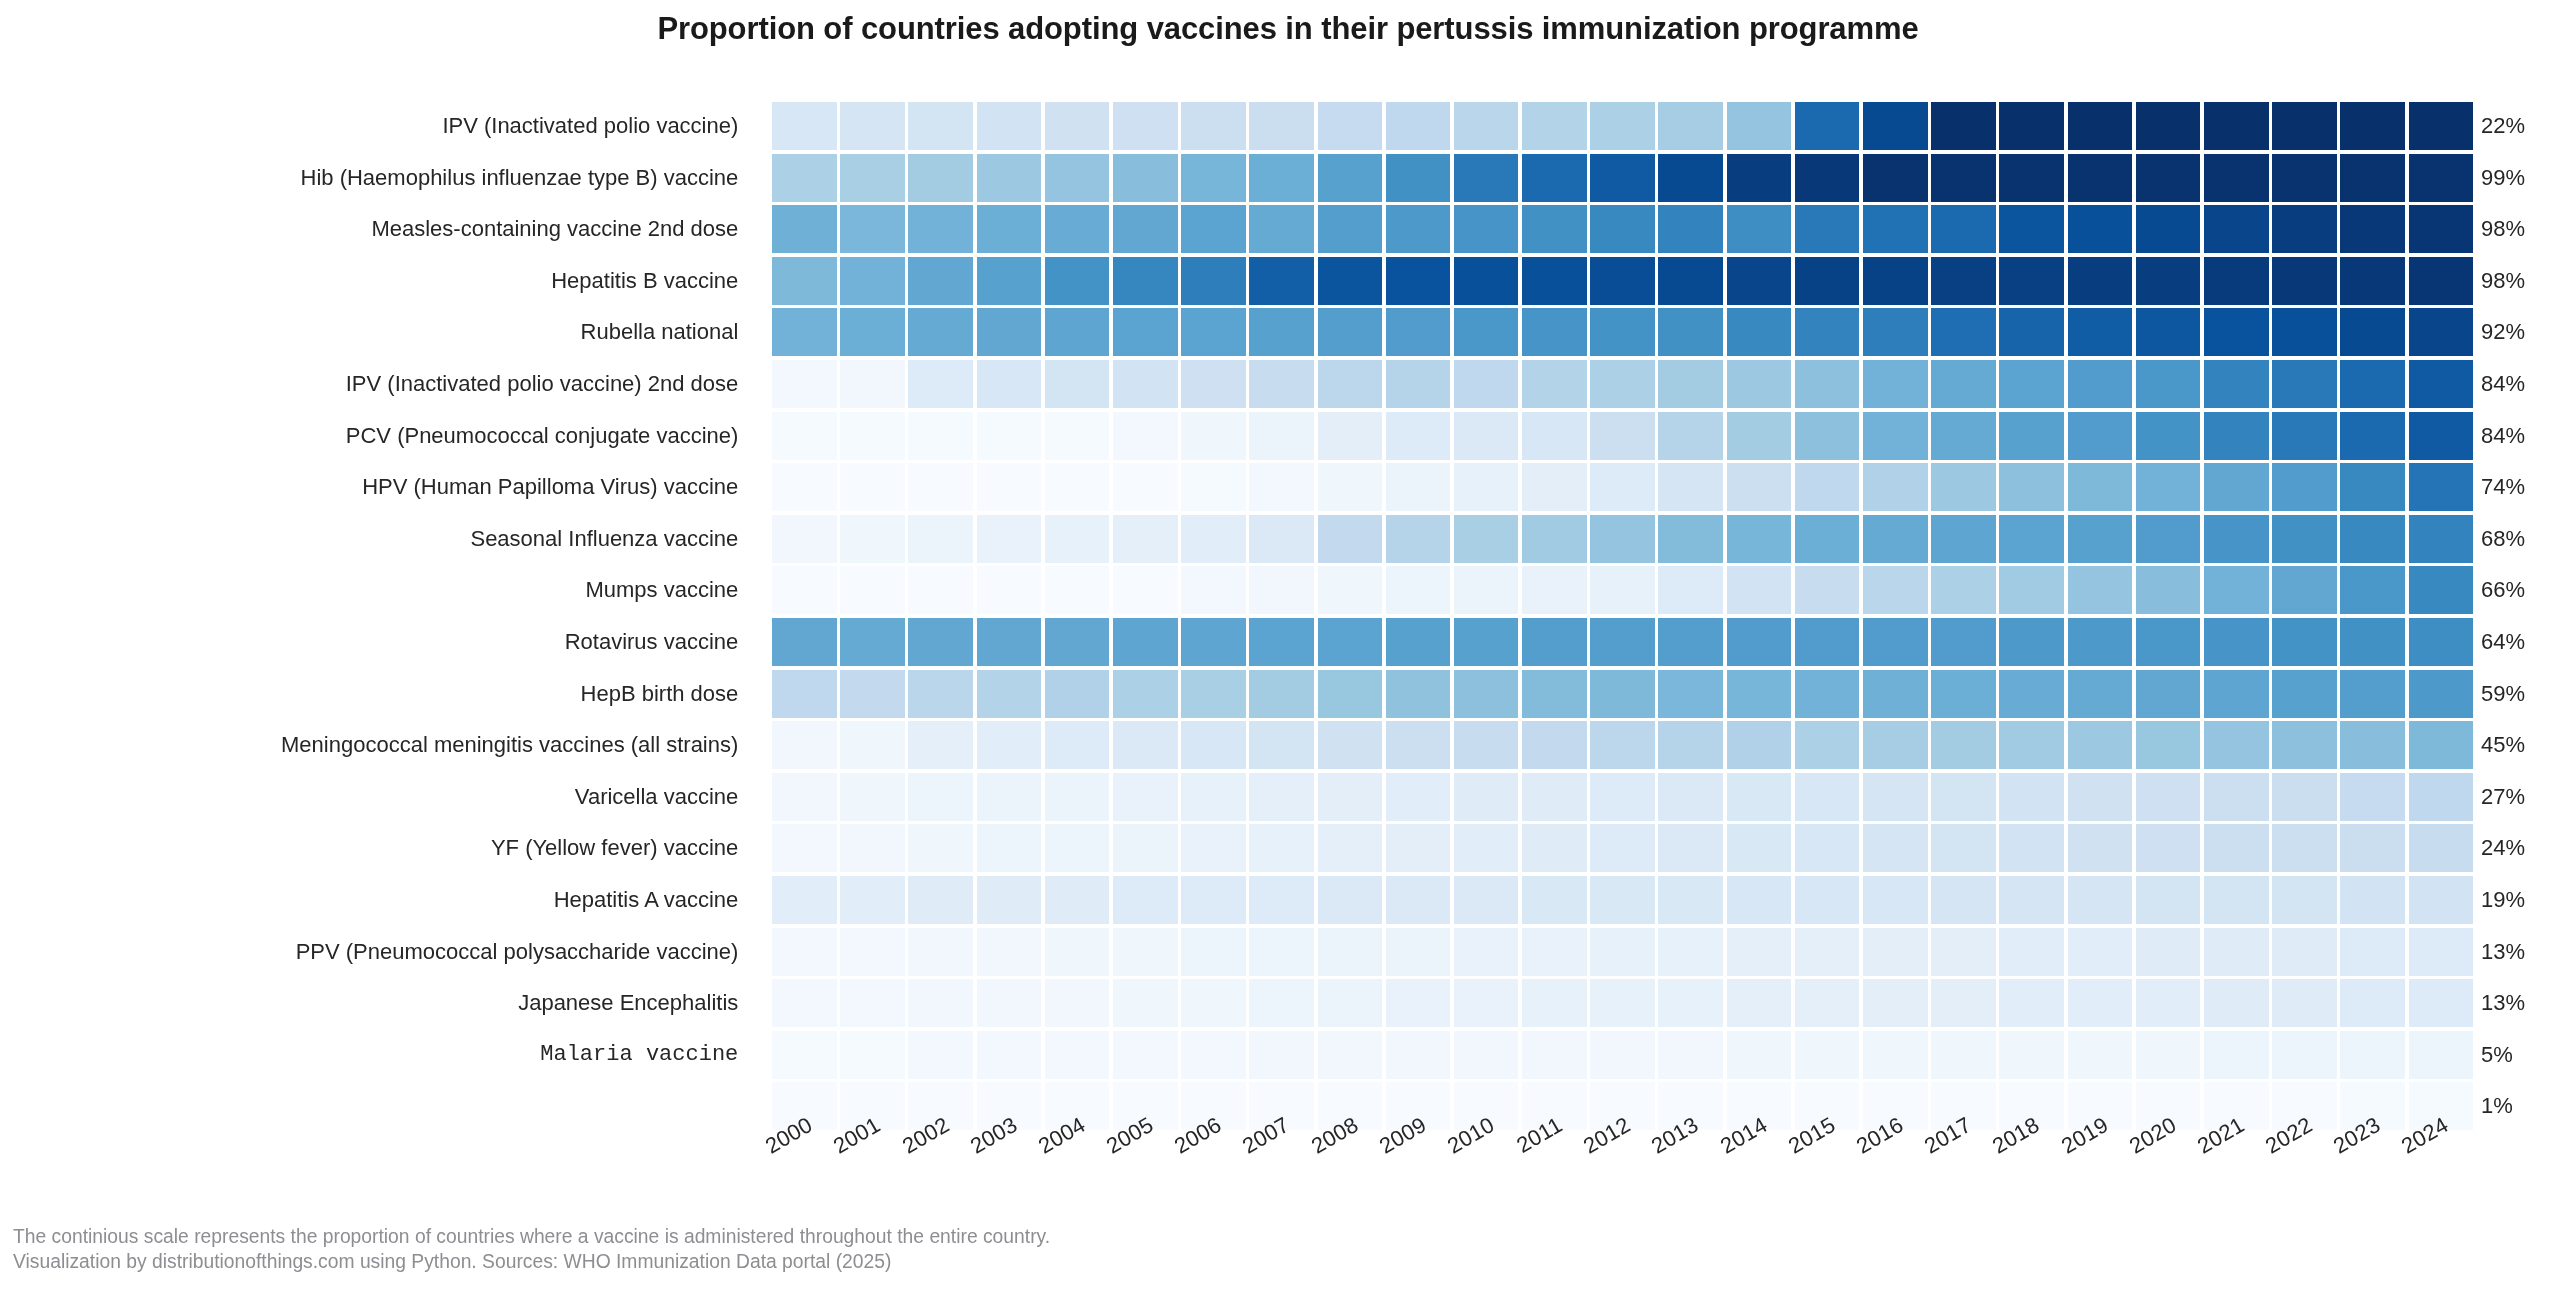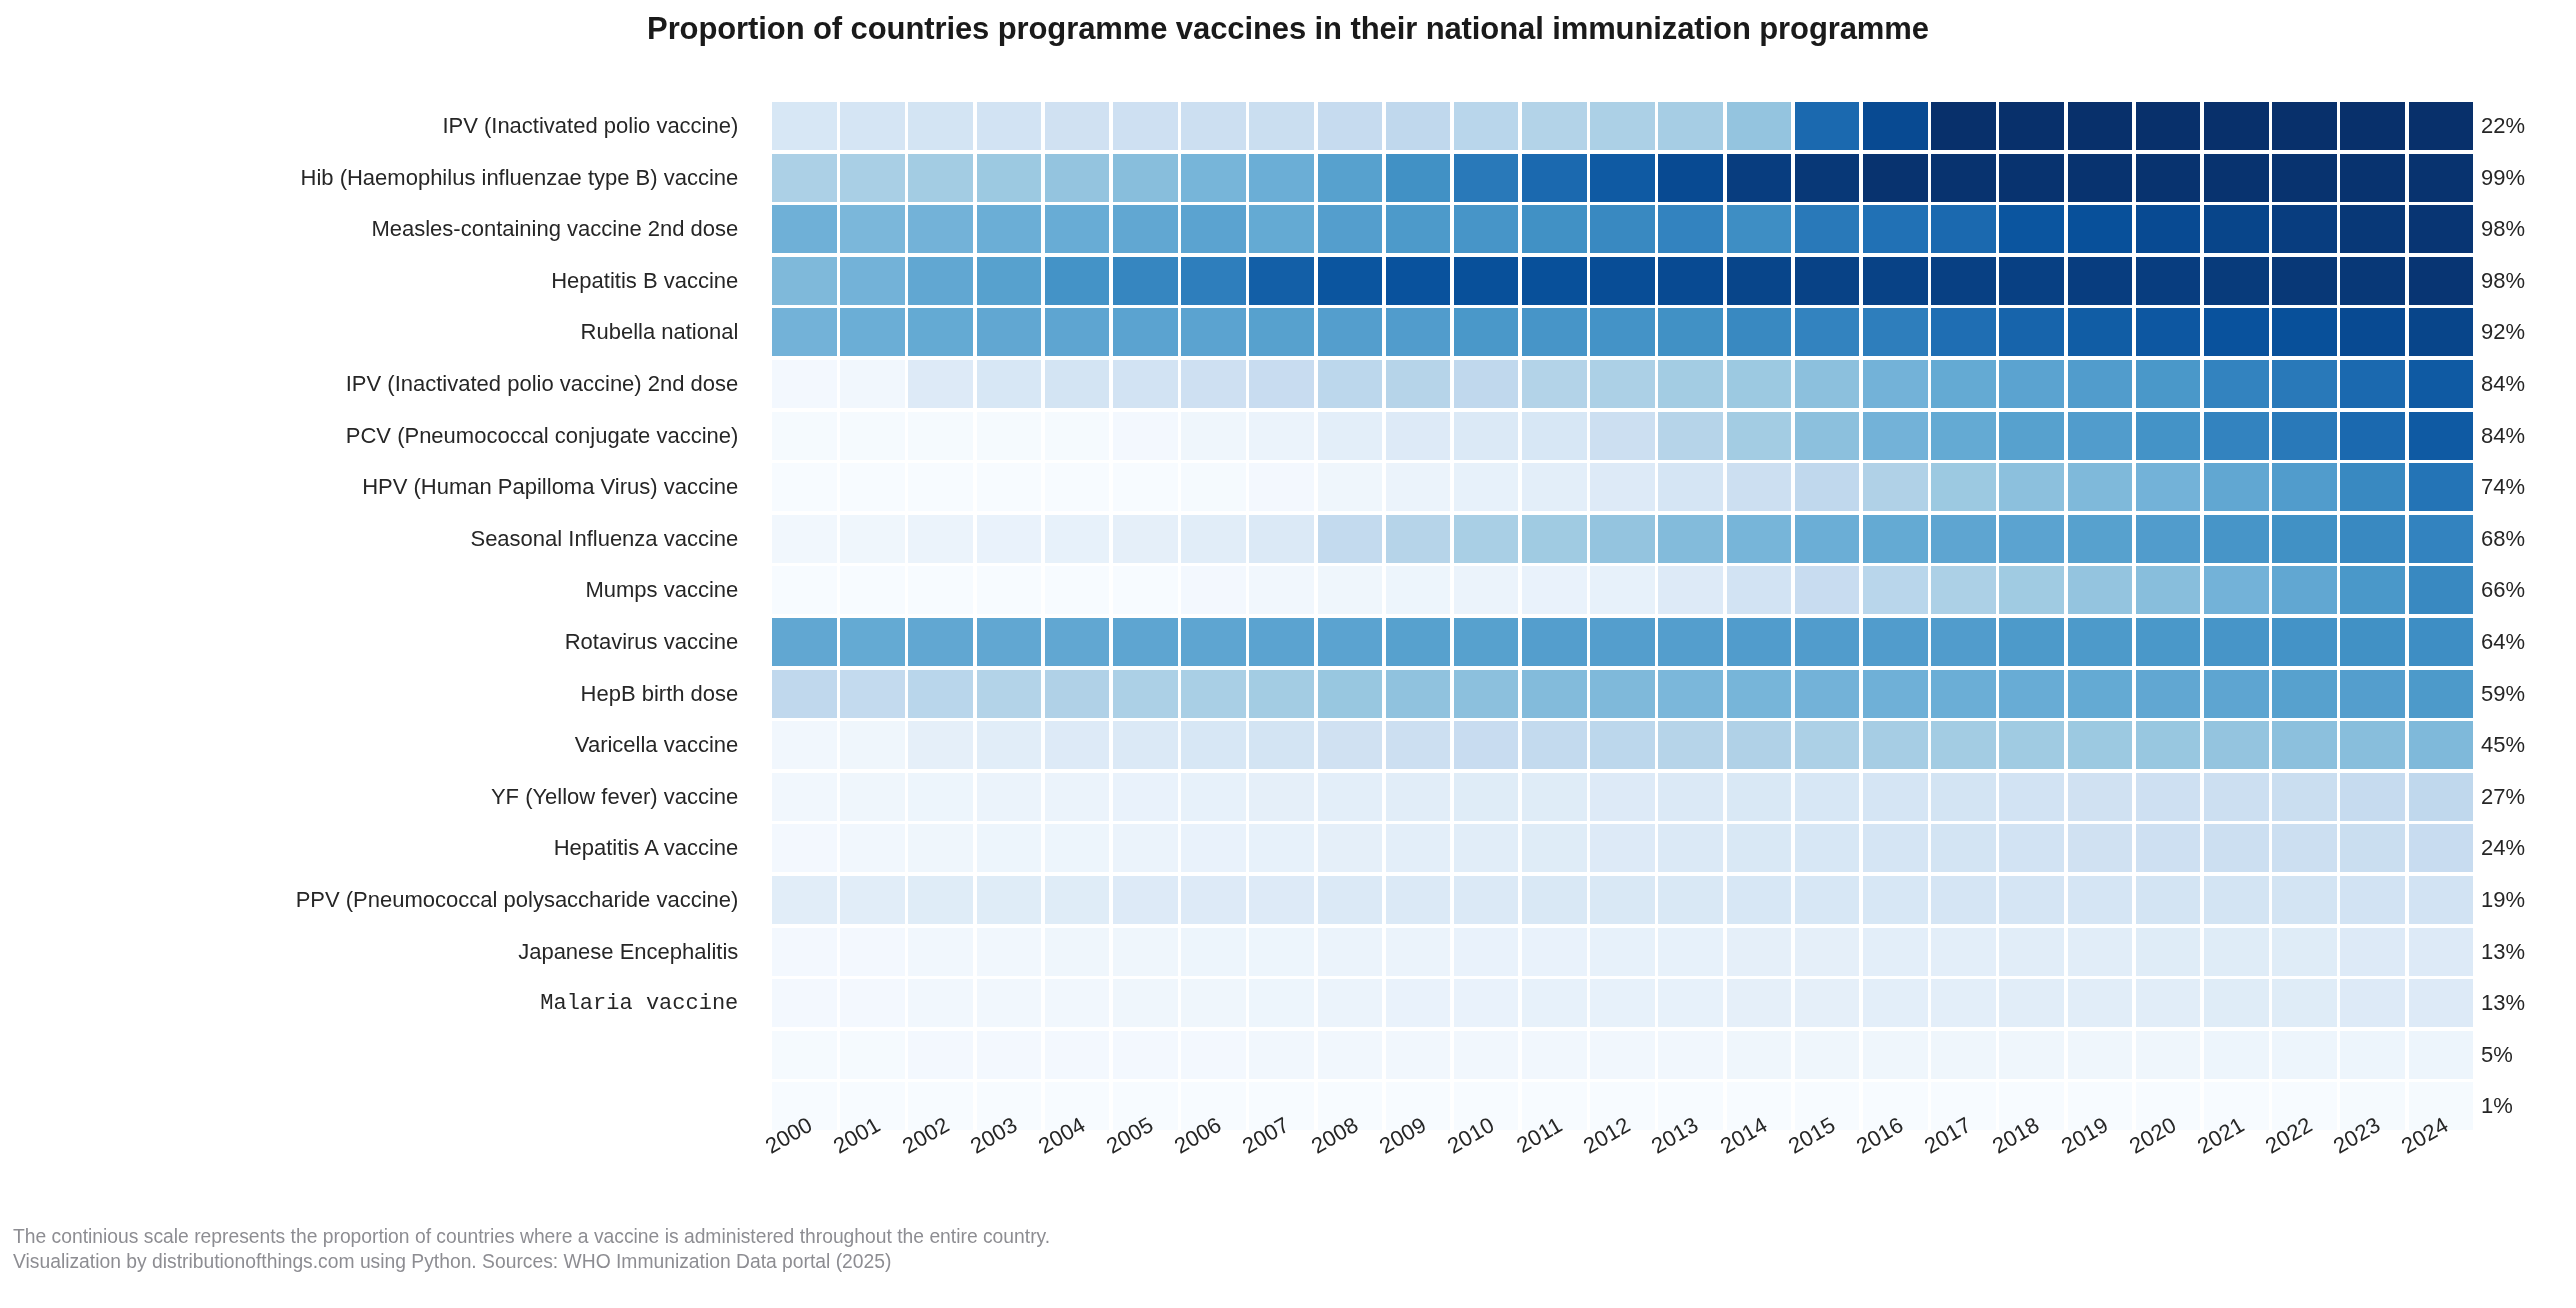--- a/index.html
+++ b/index.html
@@ -135,35 +135,36 @@
     color: #8d8d92;
     line-height: 1.27;
     white-space: nowrap;
   }
 </style>
 </head>
 <body>
 
 <div id="figure">
 
-  <div id="chart-title">Proportion of countries programme vaccines in their national immunization programme</div>
+  <div id="chart-title">Proportion of countries adopting vaccines in their pertussis immunization programme</div>
 
   <div id="row-labels">
       <div class="row-label">IPV (Inactivated polio vaccine)</div>
       <div class="row-label">Hib (Haemophilus influenzae type B) vaccine</div>
       <div class="row-label">Measles-containing vaccine 2nd dose</div>
       <div class="row-label">Hepatitis B vaccine</div>
       <div class="row-label">Rubella national</div>
       <div class="row-label">IPV (Inactivated polio vaccine) 2nd dose</div>
       <div class="row-label">PCV (Pneumococcal conjugate vaccine)</div>
       <div class="row-label">HPV (Human Papilloma Virus) vaccine</div>
       <div class="row-label">Seasonal Influenza vaccine</div>
       <div class="row-label">Mumps vaccine</div>
       <div class="row-label">Rotavirus vaccine</div>
       <div class="row-label">HepB birth dose</div>
+      <div class="row-label">Meningococcal meningitis vaccines (all strains)</div>
       <div class="row-label">Varicella vaccine</div>
       <div class="row-label">YF (Yellow fever) vaccine</div>
       <div class="row-label">Hepatitis A vaccine</div>
       <div class="row-label">PPV (Pneumococcal polysaccharide vaccine)</div>
       <div class="row-label">Japanese Encephalitis</div>
       <div class="row-label">Malaria vaccine</div>
     </div>
 
   <div id="plot-area">
       <div class="heat-row">

